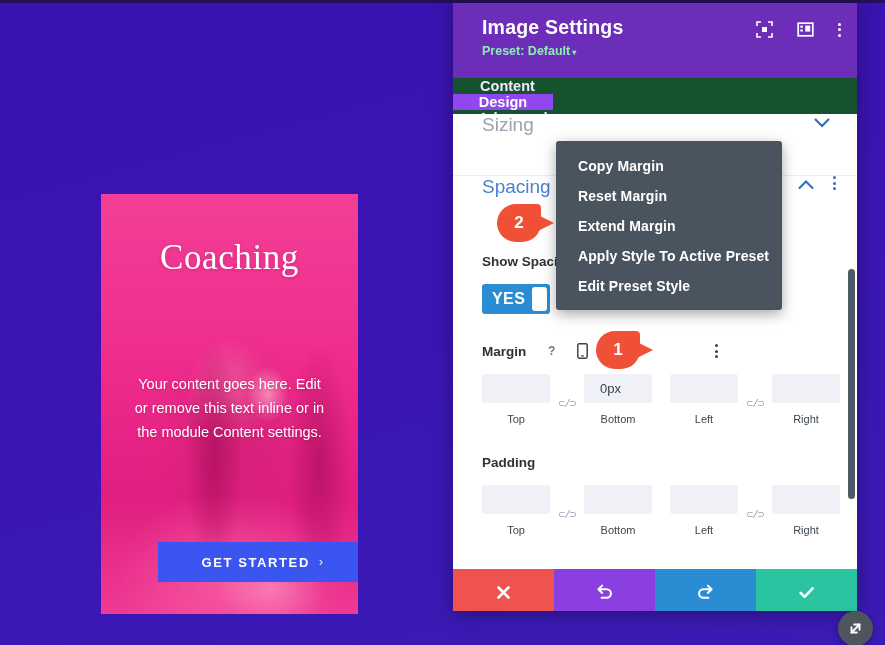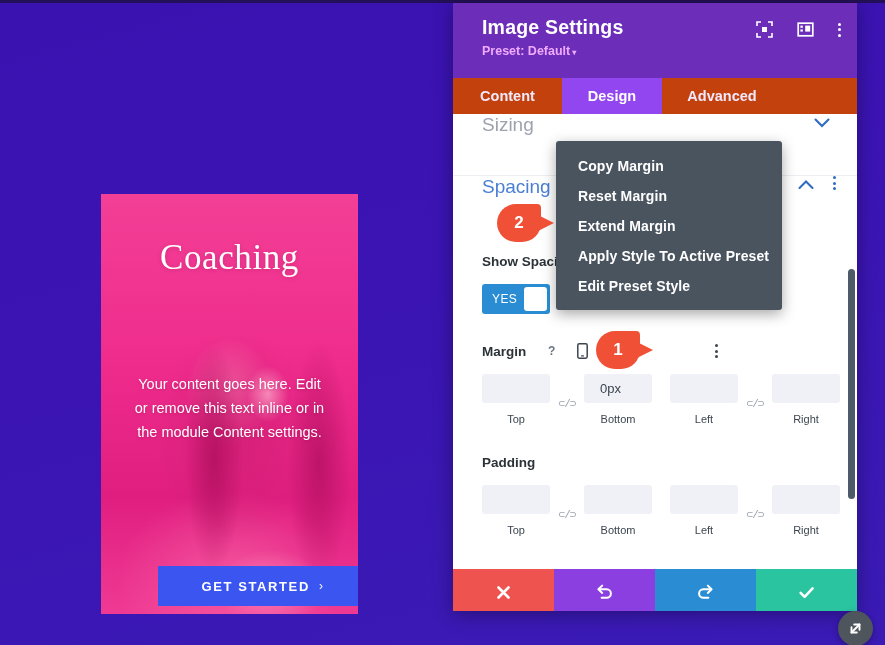--- a/index.html
+++ b/index.html
@@ -56,21 +56,21 @@
     font-size:35px; letter-spacing:.6px;
     text-shadow:0 1px 4px rgba(120,0,60,.25);
   }
   .pv-body {
     position:absolute; left:30px; right:30px; top:178px;
     text-align:center; color:#fff;
     font-size:14.5px; line-height:24px;
     text-shadow:0 1px 3px rgba(120,0,60,.28);
   }
   .pv-btn {
-    position:absolute; left:57px; top:372px;
+    position:absolute; left:57px; top:348px;
     width:210px; height:40px;
     background:#3b56f0;
     color:#fff; font-size:13px; font-weight:bold;
     letter-spacing:1.6px;
     display:flex; align-items:center; justify-content:center; gap:9px;
     cursor:pointer;
   }
   .pv-btn .chev { font-size:12px; font-weight:normal; opacity:.95; }
 
   
@@ -83,35 +83,35 @@
   }
   .modal-header {
     height:75px; background:#6c2eb9;
     padding:13px 18px 0 29px;
     position:relative;
   }
   .modal-title {
     color:#fff; font-size:19.5px; font-weight:bold; letter-spacing:.2px;
   }
   .modal-preset {
-    margin-top:5px; color:#f0abfc; font-size:12.5px; font-weight:bold;
+    margin-top:5px; color:#86efac; font-size:12.5px; font-weight:bold;
     cursor:pointer;
   }
   .modal-preset .caret { font-size:8px; margin-left:2px; }
   .hdr-icons {
     position:absolute; right:16px; top:18px;
     display:flex; align-items:center; gap:24px;
   }
   .hdr-ic { cursor:pointer; display:flex; align-items:center; justify-content:center; }
   .dots-v { display:flex; flex-direction:column; gap:2.5px; align-items:center; }
   .dots-v i { width:3px; height:3px; background:#fff; border-radius:50%; display:block;}
 
   .tabs {
-    height:36px; background:#c2410c;
-    display:flex; align-items:stretch;
+    height:36px; background:#14532d;
+    display:flex; align-items:stretch;flex-direction:column;
   }
   .tab {
     display:flex; align-items:center; justify-content:center;
     color:#f3e9fd; font-size:14.5px; font-weight:bold; cursor:pointer;
     padding:0 22px;
   }
   .tab.t0 { width:109px; padding:0; }
   .tab.t1 { width:100px; padding:0; background:#9246ef; color:#fff; }
   .tab.t2 { width:120px; padding:0; }
 
@@ -129,21 +129,21 @@
   .sec-dots i { width:3px;height:3px;background:#2f6bbf;border-radius:50%;display:block;}
 
   .spacing-body { padding:16px 21px 0 29px; }
   .field-label { font-size:13.5px; color:#2c3338; font-weight:bold; }
 
   .toggle-row { margin-top:15px; display:flex; }
   .toggle {
     width:68px; height:30px; background:#2a8dd4; border-radius:3px;
     display:flex; align-items:center; cursor:pointer; padding:3px;
   }
-  .toggle .yes { color:#fff; font-size:12px; font-weight:normal; padding:0 7px; letter-spacing:.4px;}
+  .toggle .yes { color:#fff; font-size:16px; font-weight:bold; padding:0 7px; letter-spacing:.4px;}
   .toggle .knob { width:31px; height:24px; background:#fff; border-radius:3px; }
 
   .grp { margin-top:26px; }
   .grp-head { display:flex; align-items:center; gap:17px; height:22px; }
   .grp-name { font-size:13.5px; color:#2c3338; font-weight:bold; }
   .q-icn {
     width:17px;height:17px;border-radius:50%;
     color:#6b7683;font-size:12px;font-weight:bold;
     display:flex;align-items:center;justify-content:center;cursor:pointer;
   }

